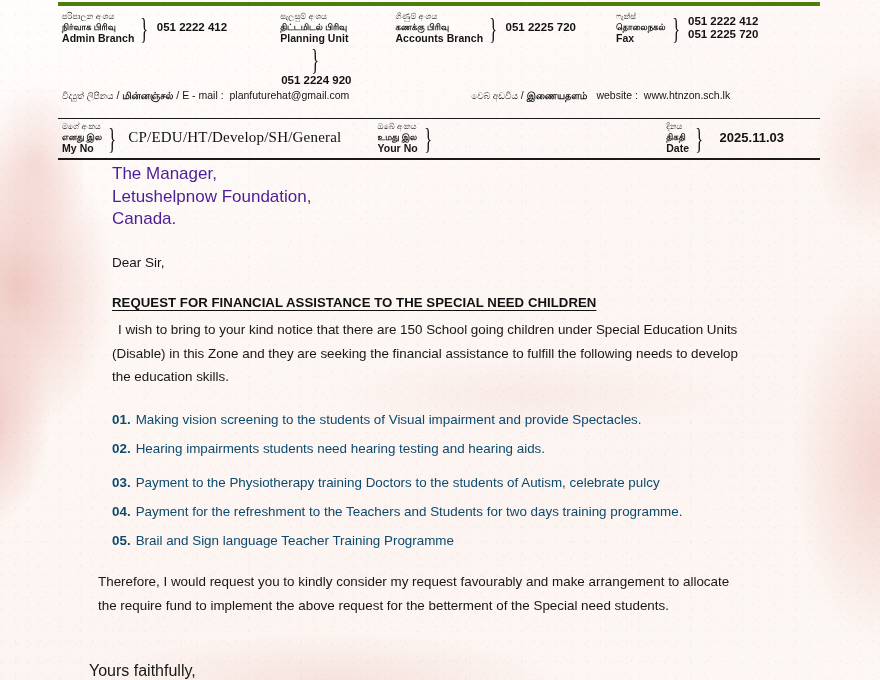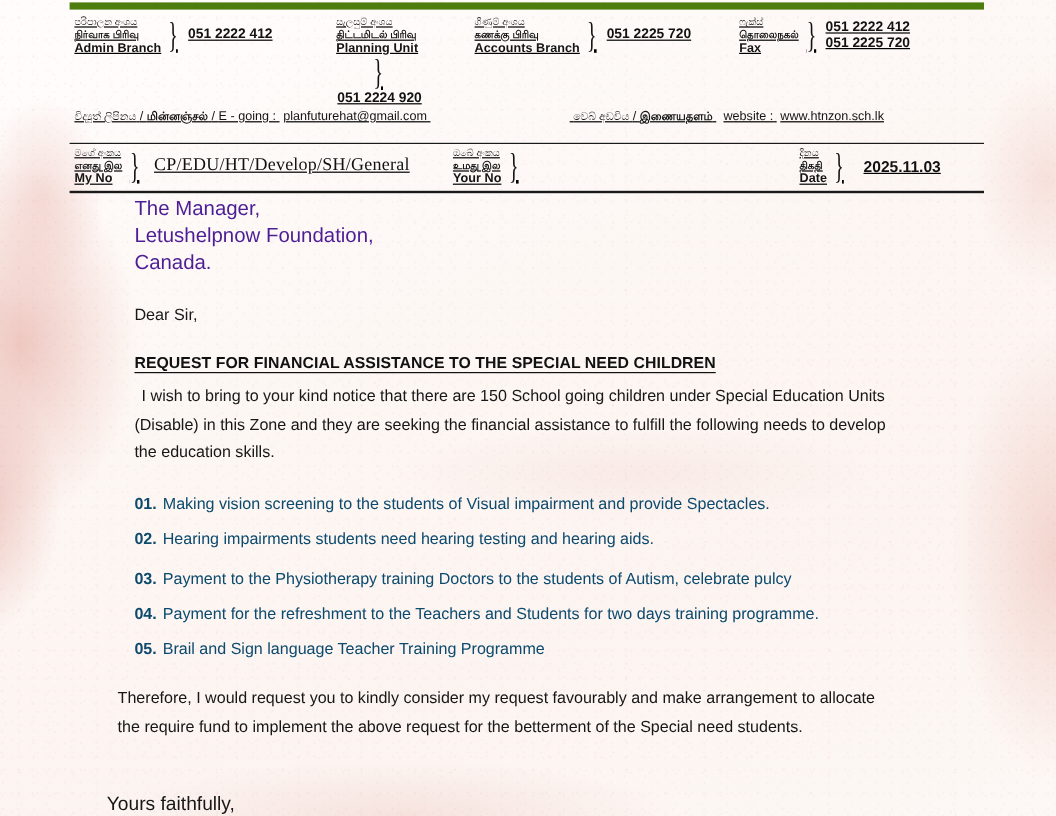--- a/index.html
+++ b/index.html
@@ -31,24 +31,23 @@
       radial-gradient(circle at 41% 77%, rgba(200,120,110,.20) .5px, transparent 1.2px),
       radial-gradient(circle at 85% 54%, rgba(200,120,110,.17) .5px, transparent 1.2px),
       radial-gradient(circle at 8% 88%, rgba(200,120,110,.20) .5px, transparent 1.2px);
     background-size:13px 11px, 17px 15px, 11px 19px, 21px 13px, 15px 17px;
   }
   #content{position:relative;z-index:2;width:880px;height:680px;}
 
   
   .lh{
     position:absolute;left:58px;top:2px;width:762px;
-    border-top:6px solid #4d7c0f;
+    border-top:4px solid #4d7c0f;
     border-bottom:2px solid #1a1a1a;
     padding:0;
-    text-decoration:underline;
   }
   .lh-row1{display:flex;align-items:flex-start;padding:5px 0 1px 4px;}
   .ct{display:flex;align-items:center;}
   .ct-lbl{
     font-size:8.5px;line-height:11px;color:#141414;white-space:nowrap;
     font-family:"Liberation Sans", sans-serif;
   }
   .ct-lbl .si{font-size:8px;letter-spacing:.1px;}
   .ct-lbl .ta{font-size:8.5px;font-weight:600;}
   .ct-lbl .en{font-size:10.5px;font-weight:600;letter-spacing:.05px;}
@@ -148,21 +147,21 @@
         </div>
       </div>
 
     </div>
 
     <div class="lh-row2">
       <span class="si">විද්‍යුත් ලිපිනය</span>
       <span> / </span>
       <span class="ta">மின்னஞ்சல்</span>
       <span> / </span>
-      <span>E - going :</span>
+      <span>E - mail :</span>
       <span style="margin-left:3px;">planfuturehat@gmail.com</span>
       <span style="display:inline-block;width:116px;"></span>
       <span class="si">වෙබ් අඩවිය</span>
       <span> / </span>
       <span class="ta">இணையதளம்</span>
       <span style="margin-left:6px;">website :</span>
       <span style="margin-left:3px;">www.htnzon.sch.lk</span>
     </div>
 
     <div class="lh-row3">

